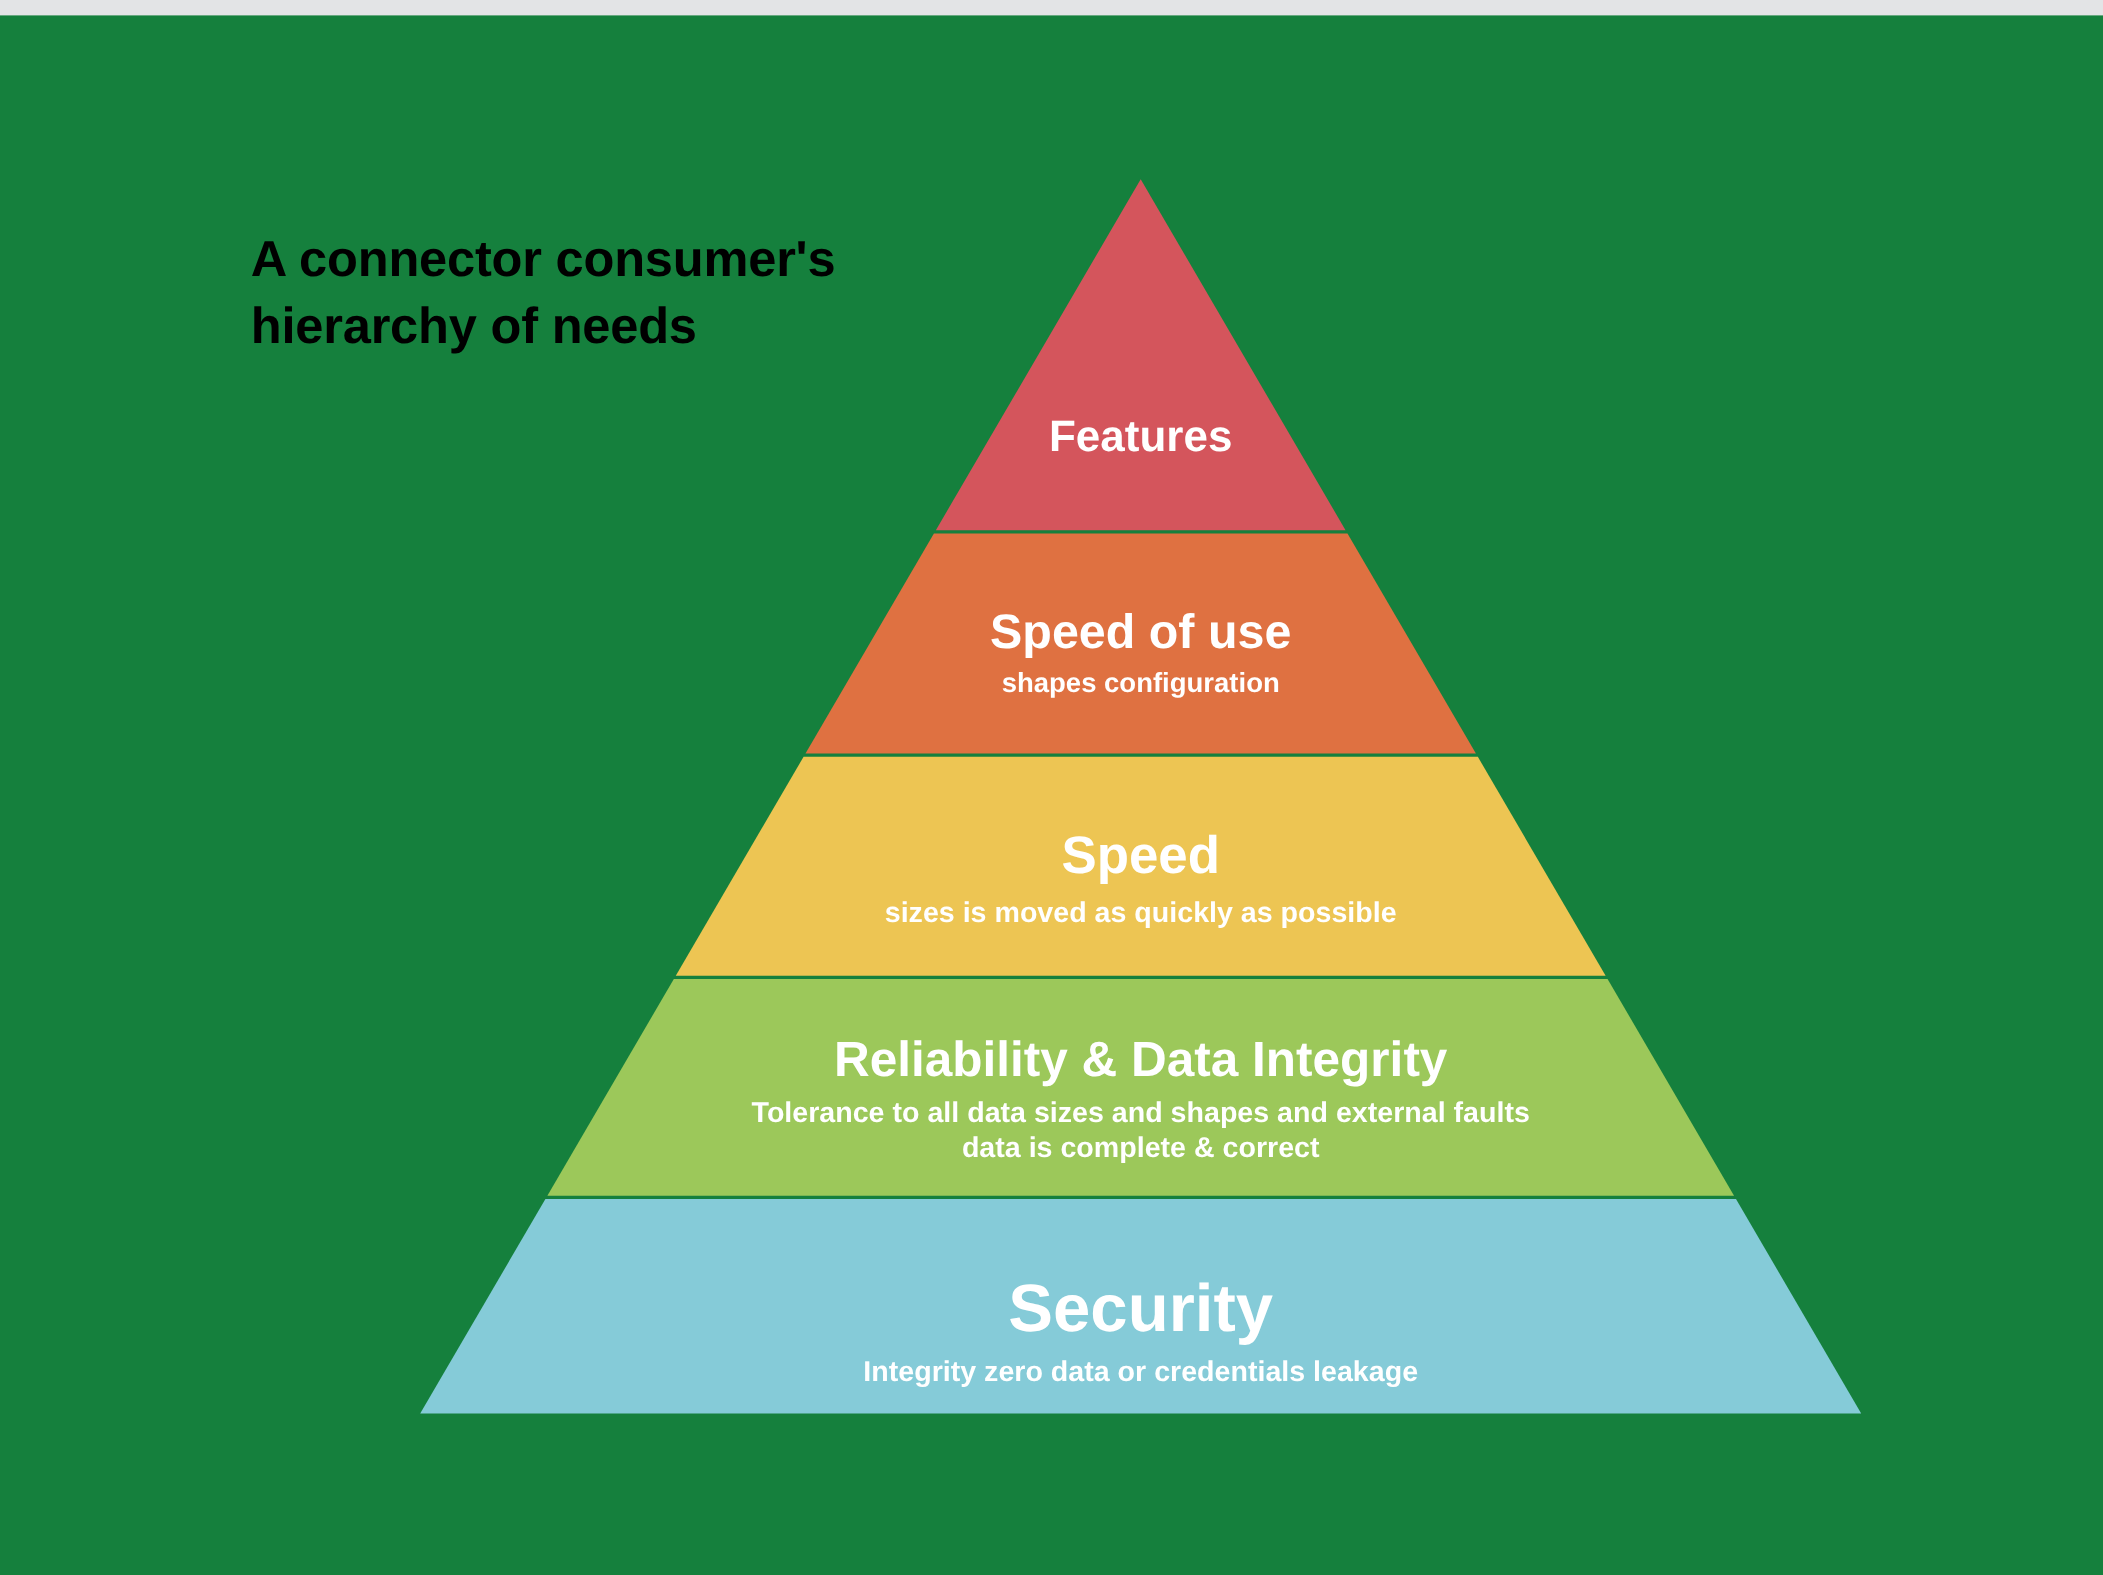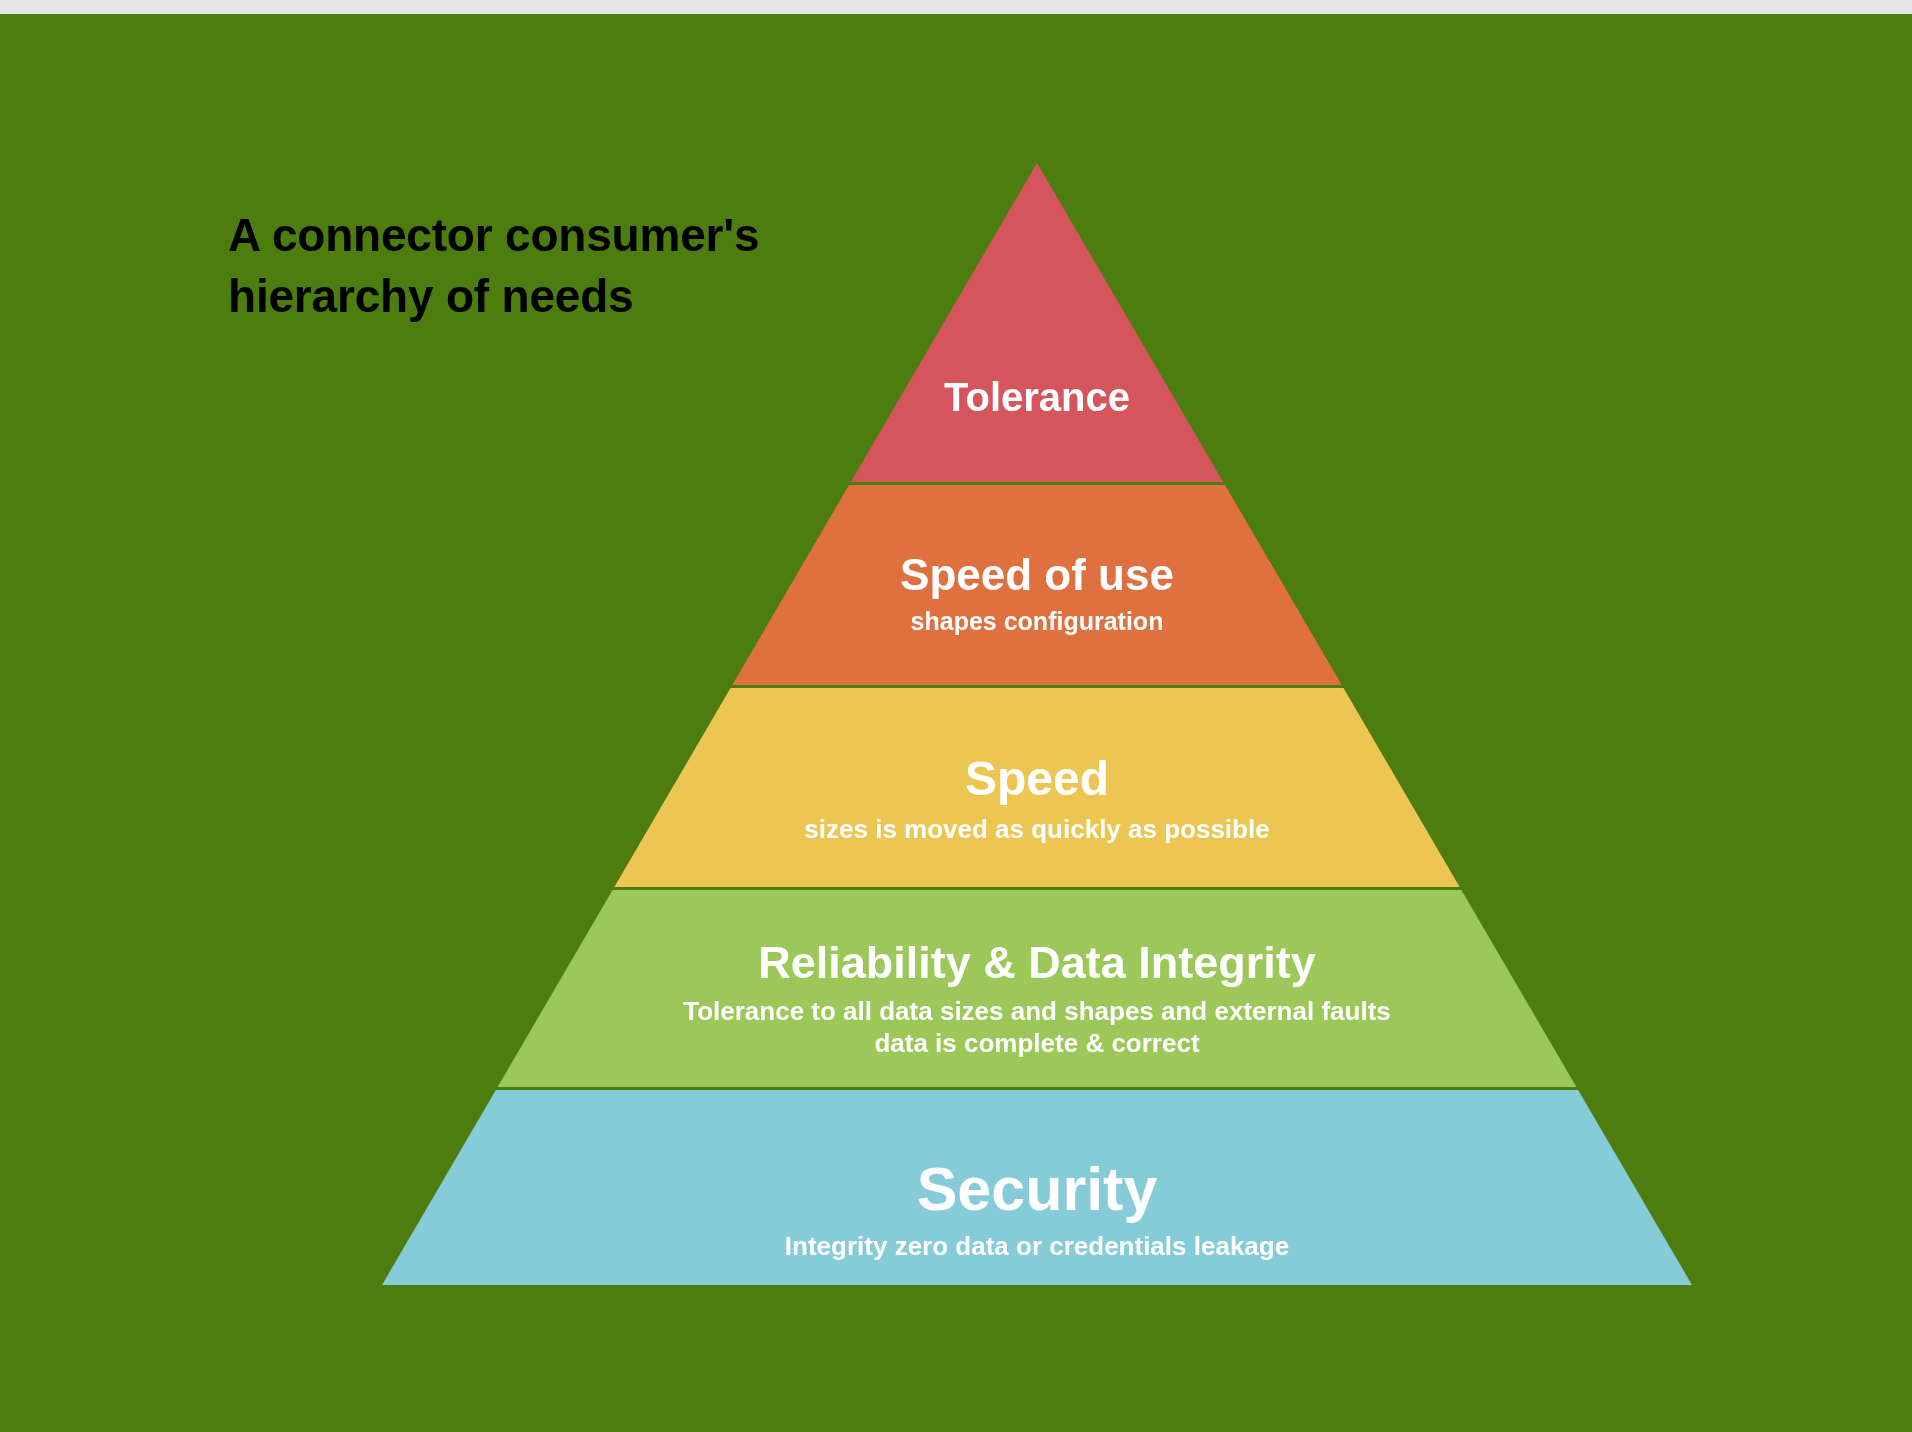--- a/index.html
+++ b/index.html
@@ -13,21 +13,21 @@
     height: 1432px;
     position: relative;
     overflow: hidden;
     font-family: "Liberation Sans", sans-serif;
     -webkit-font-smoothing: antialiased;
   }
 
   #canvas {
     position: absolute;
     inset: 0;
-    background: #4d7c0f;
+    background: #15803d;
   }
 
   
   #top-strip {
     position: absolute;
     left: 0;
     top: 0;
     width: 1912px;
     height: 14px;
     background: #e3e4e6;
@@ -132,21 +132,21 @@
       <polygon class="tier-shape" id="shape-tier-3" points="730.52,688.00 1343.48,688.00 1459.66,887.00 614.34,887.00" fill="#edc553"></polygon>
       <polygon class="tier-shape" id="shape-tier-4" points="612.59,890.00 1461.41,890.00 1576.41,1087.00 497.59,1087.00" fill="#9cc85a"></polygon>
       <polygon class="tier-shape" id="shape-tier-5" points="495.84,1090.00 1578.16,1090.00 1692.00,1285.00 382.00,1285.00" fill="#85cbd8"></polygon>
     </svg>
   </div>
 
   <div id="title-block">A connector consumer's
 hierarchy of needs</div>
 
   <div class="tier-label" id="tier-1-label">
-    <span class="tier-title">Tolerance</span>
+    <span class="tier-title">Features</span>
   </div>
 
   <div class="tier-label" id="tier-2-label">
     <span class="tier-title">Speed of use</span>
     <span class="tier-sub">shapes configuration</span>
   </div>
 
   <div class="tier-label" id="tier-3-label">
     <span class="tier-title">Speed</span>
     <span class="tier-sub">sizes is moved as quickly as possible</span>

